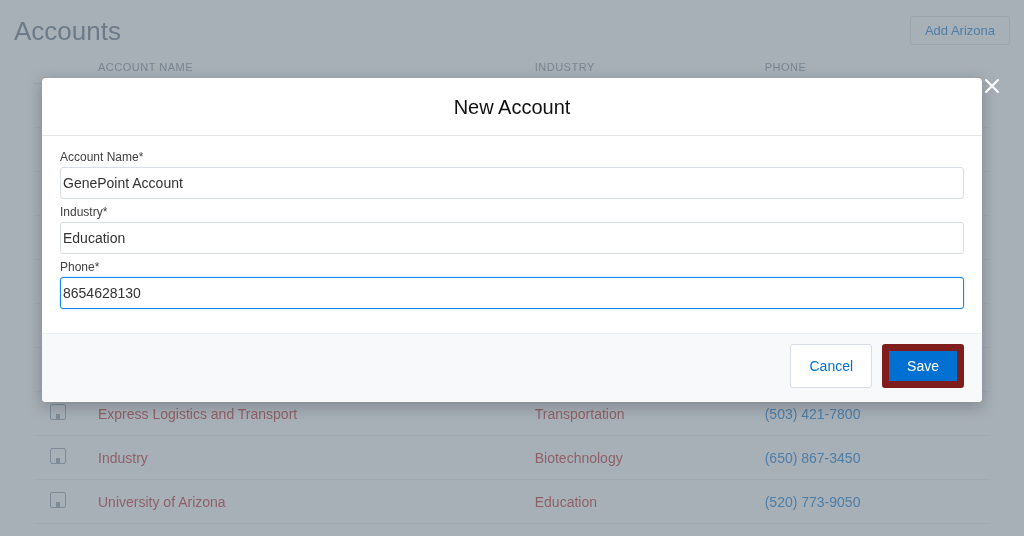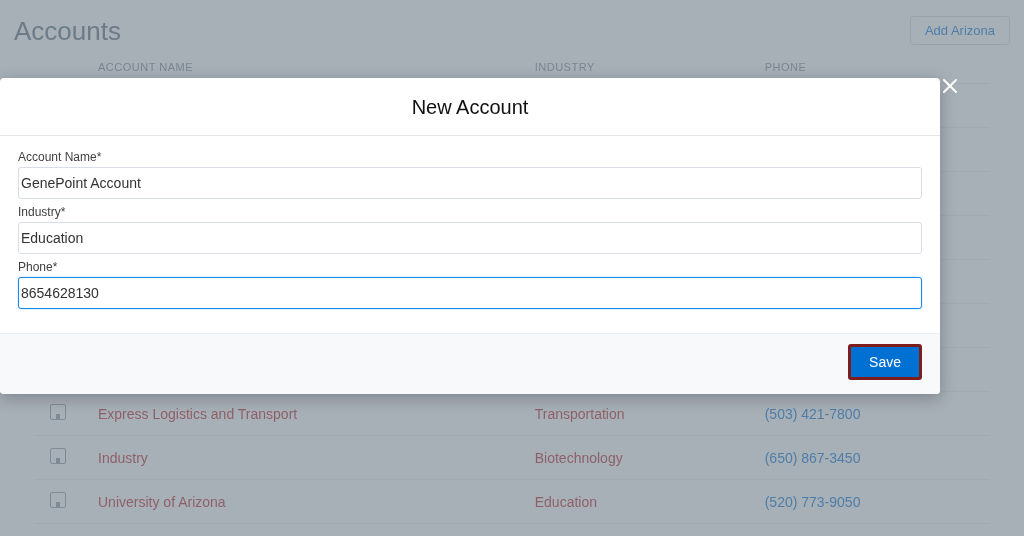--- a/index.html
+++ b/index.html
@@ -83,20 +83,21 @@
       transform: translateX(-50%);
       width: 4px; height: 5px;
       background: #8895a5;
     }
 
     .overlay {
       position: absolute;
       inset: 0;
       background: rgba(120, 132, 144, 0.65);
       display: flex;
+      justify-content: center;
       align-items: flex-start;
       padding-top: 78px;
     }
     .modal {
       width: 940px;
       background: #fff;
       border-radius: 4px;
       box-shadow: 0 4px 16px rgba(0,0,0,0.25);
       position: relative;
     }
@@ -159,21 +160,21 @@
       font-size: 14px;
       cursor: pointer;
     }
     .btn-cancel {
       background: #fff;
       border: 1px solid #d8dde6;
       color: #0070d2;
     }
     .btn-save {
       background: #0070d2;
-      border: 3px solid #7f1d1d;
+      border: 7px solid #7f1d1d;
       color: #fff;
     }
   </style>
 </head>
 <body>
 
 <div class="page-wrapper">
   <div class="header-row">
     <div class="page-title">Accounts</div>
     <button class="add-account-btn">Add Arizona</button>
@@ -267,16 +268,17 @@
     </div>
     <div class="modal-body">
       <label class="form-label">Account Name*</label>
       <input class="form-input" value="GenePoint Account" style="">
       <label class="form-label">Industry*</label>
       <input class="form-input" value="Education" style="">
       <label class="form-label">Phone*</label>
       <input class="form-input focused" value="8654628130" style="">
     </div>
     <div class="modal-footer">
+      <button class="btn btn-cancel">Cancel</button>
       <button class="btn btn-save">Save</button>
     </div>
   </div>
 </div>
 
 </body></html>

